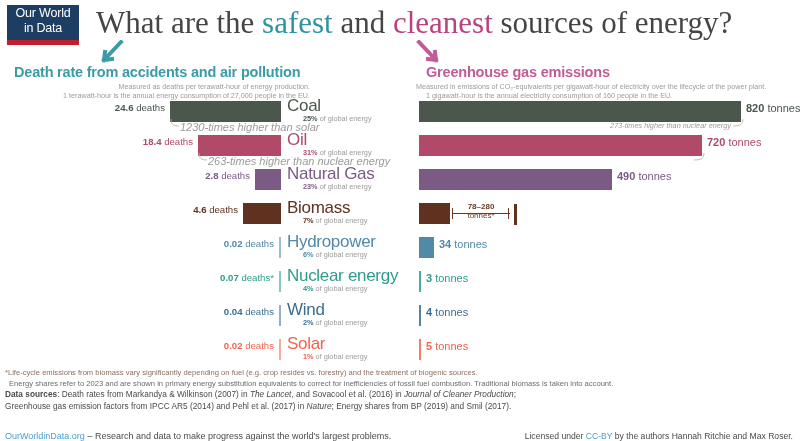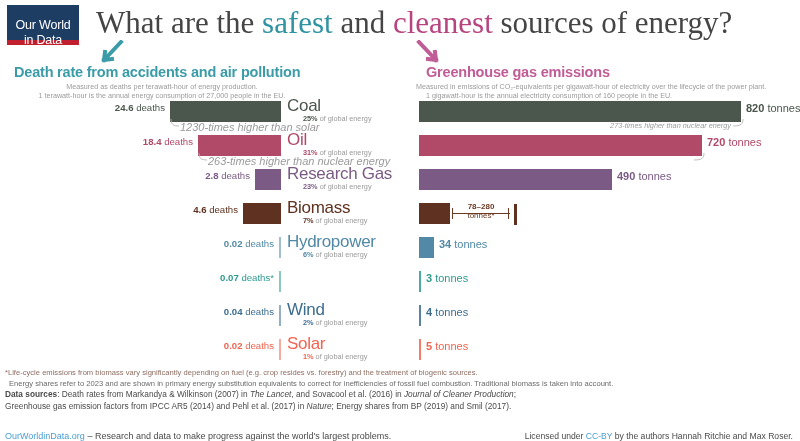--- a/index.html
+++ b/index.html
@@ -15,21 +15,21 @@
   
   .owid-logo {
     position: absolute; left: 7px; top: 5px;
     width: 72px; height: 40px;
     background: #1d3d63;
     border-bottom: 5px solid #c0202e;
     color: #ffffff;
     text-align: center;
     font-size: 12.5px; line-height: 14.5px;
     font-weight: 400;
-    padding-top: 13px;
+    padding-top: 1px;
     letter-spacing: -0.2px;
   }
   .owid-logo span { display: block; }
 
   
   .main-title {
     position: absolute; left: 96px; top: 4px;
     font-family: "Liberation Serif", serif;
     font-size: 31px; line-height: 38px;
     color: #454545; white-space: nowrap;
@@ -45,21 +45,21 @@
   .panel-head { position: absolute; }
   .panel-title {
     font-size: 14.5px; font-weight: bold; letter-spacing: -0.2px;
   }
   .panel-title.left { color: #3b9ca8; }
   .panel-title.right { color: #c05c96; }
   .panel-sub {
     font-size: 7.2px; line-height: 9.2px; color: #9b9b9b;
     margin-top: 2px;
   }
-  .panel-sub.left { text-align: center; }
+  .panel-sub.left { text-align: right; }
   .panel-sub.right { text-align: left; }
 
   
   .rows { position: absolute; left: 0; top: 100px; width: 800px; }
   .row { position: relative; height: 34px; }
 
   
   .lbl-left {
     position: absolute; right: 524px; top: 2px;
     font-size: 9.6px; color: #555; white-space: nowrap;
@@ -202,21 +202,21 @@
         <div class="bar-right" style="width: 283px; background: rgb(176, 74, 104);"></div>
         <div class="lbl-right" style="left: 707px; color: rgb(176, 74, 104);"><b>720</b> tonnes</div>
         <svg width="14" height="12" viewBox="0 0 14 12" style="position: absolute; left: 693px; top: 18px;">
           <path d="M11 1 C11 6, 9 8, 1 8" stroke="#b5b5b5" stroke-width="0.9" fill="none"></path>
         </svg>
       </div>
       <div class="row">
         <div class="lbl-left" style="right: 550px; color: rgb(123, 91, 133);"><b>2.8</b> deaths</div>
         <div class="bar-left" style="left: 255px; width: 26px; background: rgb(123, 91, 133);"></div>
         <div class="center-label">
-          <div class="center-name" style="color: rgb(123, 91, 133);">Research Gas</div>
+          <div class="center-name" style="color: rgb(123, 91, 133);">Natural Gas</div>
           <div class="center-share"><b style="color:#7b5b85">23%</b> of global energy</div>
         </div>
         <div class="bar-right" style="width: 193px; background: rgb(123, 91, 133);"></div>
         <div class="lbl-right" style="left: 617px; color: rgb(123, 91, 133);"><b>490</b> tonnes</div>
       </div>
       <div class="row">
         <div class="lbl-left" style="right: 562px; color: rgb(95, 49, 32);"><b>4.6</b> deaths</div>
         <div class="bar-left" style="left: 243px; width: 38px; background: rgb(95, 49, 32);"></div>
         <div class="center-label">
           <div class="center-name" style="color: rgb(95, 49, 32);">Biomass</div>
@@ -237,20 +237,24 @@
         <div class="center-label">
           <div class="center-name" style="color: rgb(81, 137, 166);">Hydropower</div>
           <div class="center-share"><b style="color:#5189a6">6%</b> of global energy</div>
         </div>
         <div class="bar-right" style="width: 15px; background: rgb(81, 137, 166);"></div>
         <div class="lbl-right" style="left: 439px; color: rgb(81, 137, 166);"><b>34</b> tonnes</div>
       </div>
       <div class="row">
         <div class="lbl-left" style="right: 526px; color: rgb(46, 155, 143);"><b>0.07</b> deaths*</div>
         <div class="bar-left" style="left: 279px; width: 2px; background: rgb(46, 155, 143); opacity: 0.55;"></div>
+        <div class="center-label">
+          <div class="center-name" style="color: rgb(46, 155, 143);">Nuclear energy</div>
+          <div class="center-share"><b style="color:#2e9b8f">4%</b> of global energy</div>
+        </div>
         <div class="bar-right" style="width: 2px; background: rgb(46, 155, 143); opacity: 0.85;"></div>
         <div class="lbl-right" style="left: 426px; color: rgb(46, 155, 143);"><b>3</b> tonnes</div>
       </div>
       <div class="row">
         <div class="lbl-left" style="right: 526px; color: rgb(60, 110, 145);"><b>0.04</b> deaths</div>
         <div class="bar-left" style="left: 279px; width: 2px; background: rgb(60, 110, 145); opacity: 0.55;"></div>
         <div class="center-label">
           <div class="center-name" style="color: rgb(60, 110, 145);">Wind</div>
           <div class="center-share"><b style="color:#3c6e91">2%</b> of global energy</div>
         </div>

